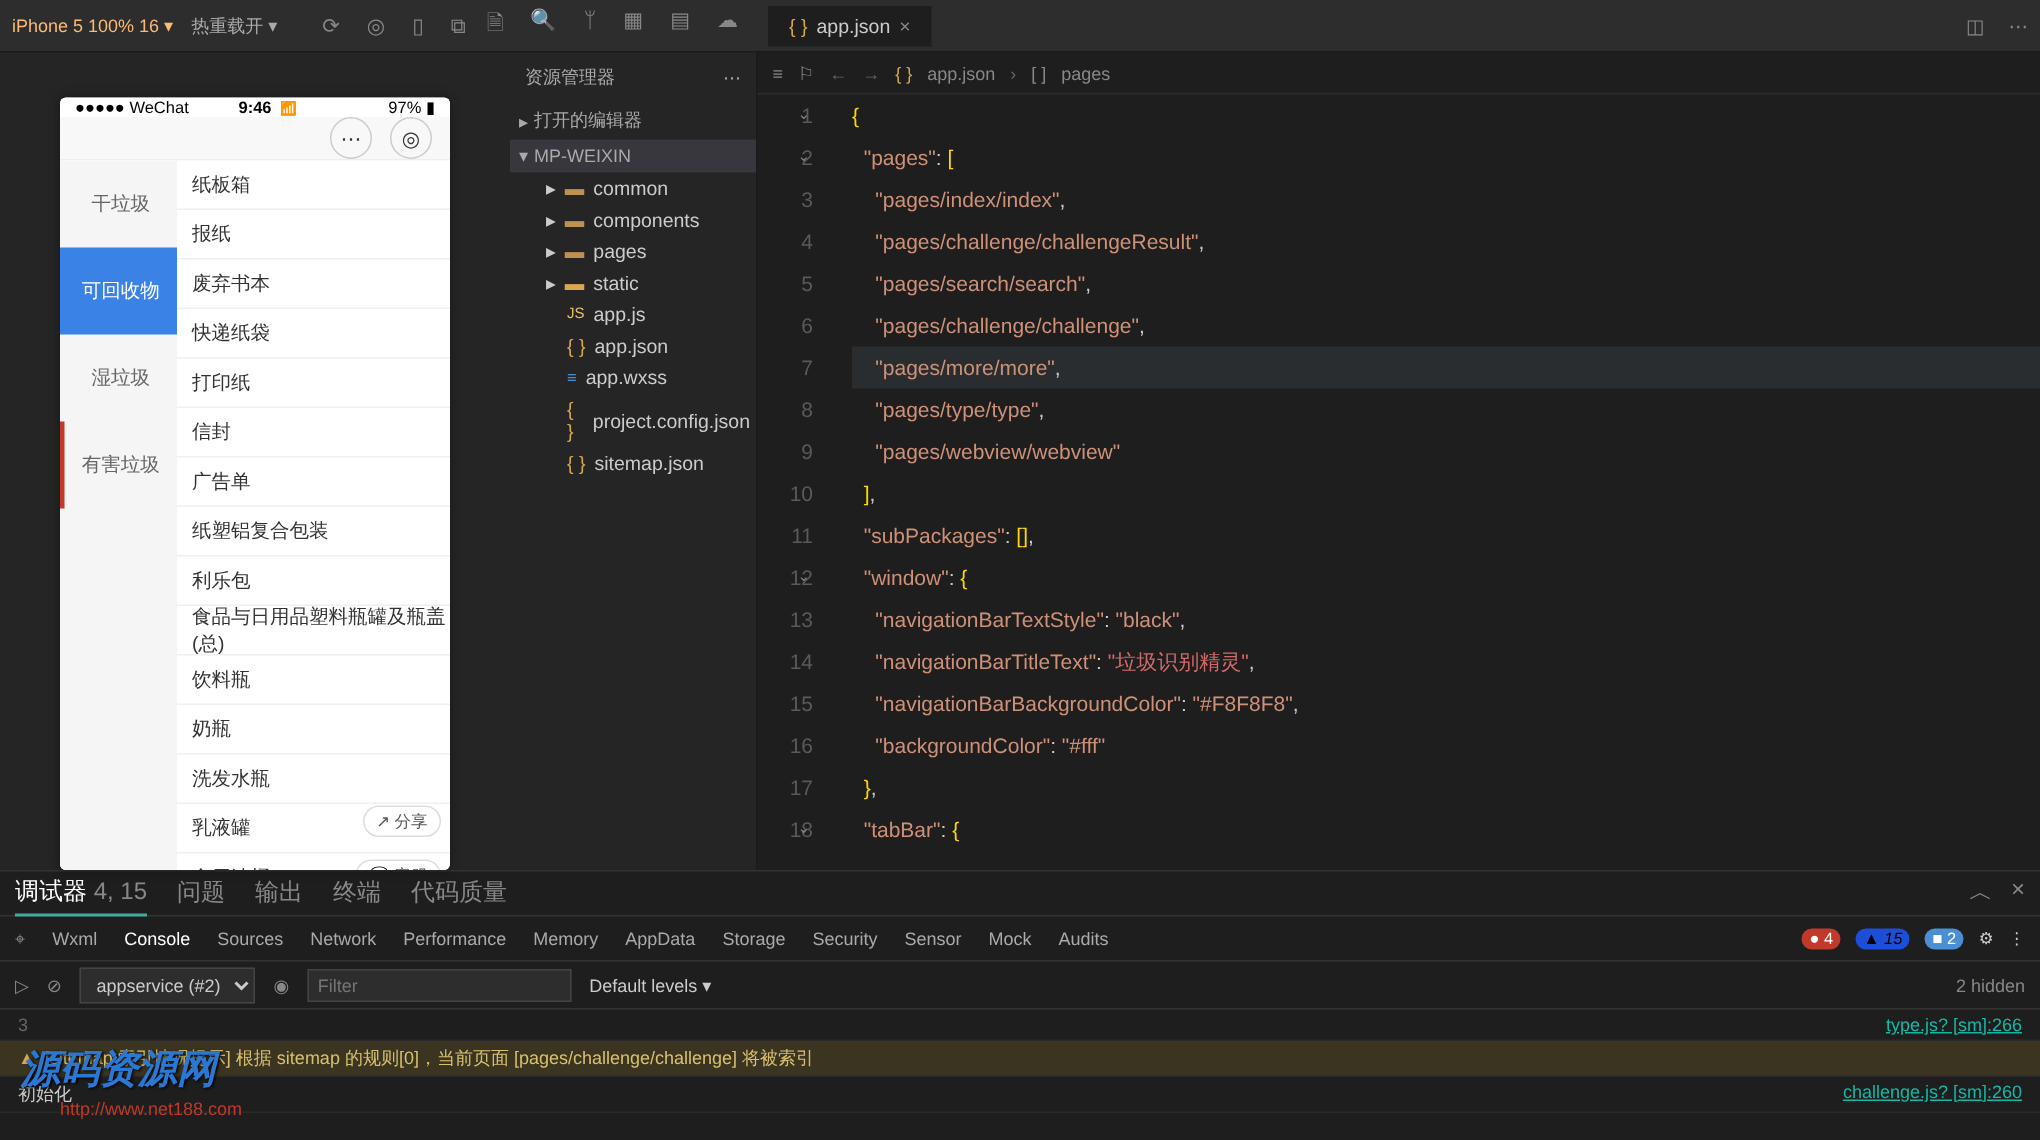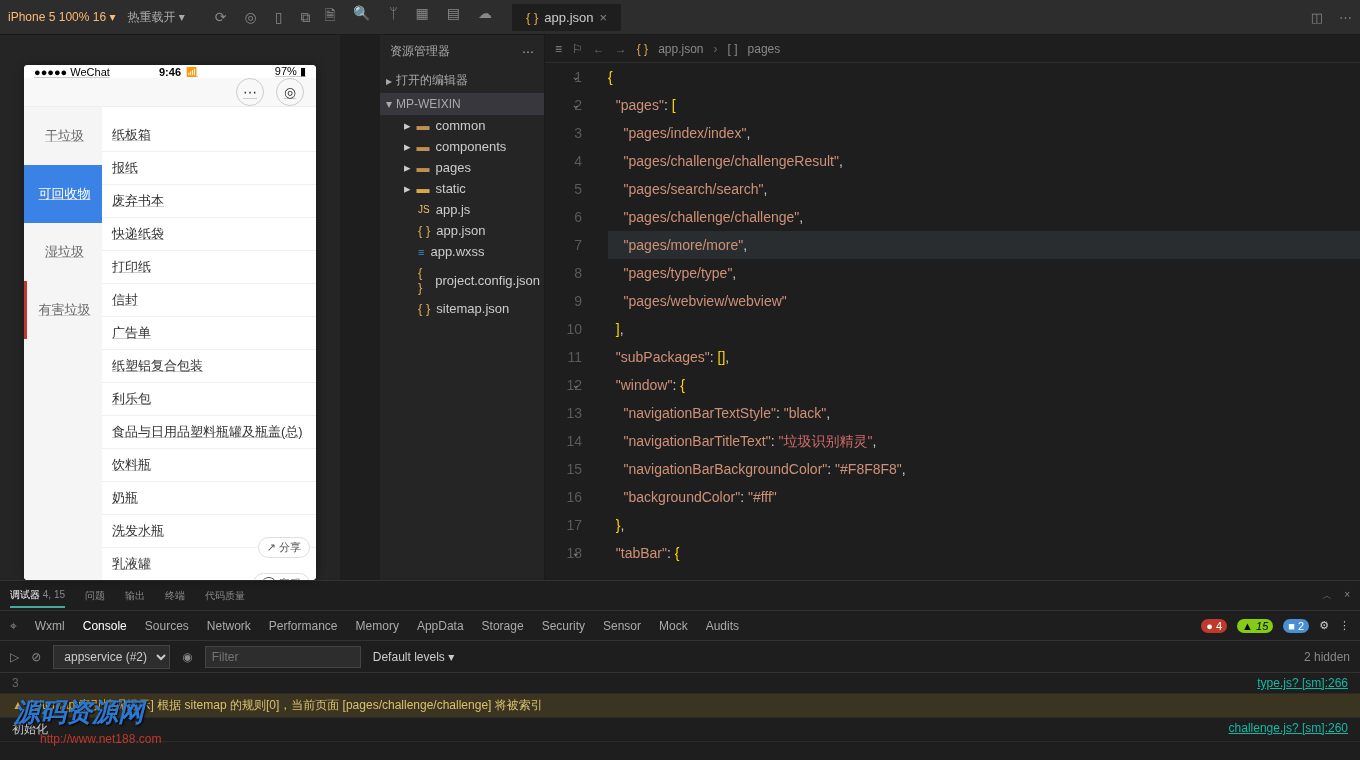--- a/index.html
+++ b/index.html
@@ -12,36 +12,36 @@
 .top-icons span { cursor: pointer; font-size: 14px; }
 .tab-bar { display: flex; align-items: center; margin-left: 10px; }
 .file-tab { background: #1e1e1e; padding: 6px 14px; display: flex; align-items: center; gap: 6px; border-right: 1px solid #2d2d2d; color: #ccc; font-size: 13px; }
 .file-tab .close { color: #888; cursor: pointer; }
 .braces-icon { color: #d9a84e; }
 .top-right { margin-left: auto; display: flex; gap: 16px; color: #888; }
 .top-right span { cursor: pointer; }
 .main { display: flex; height: 545px; }
 
 .preview-col { width: 340px; background: #252526; display: flex; flex-direction: column; align-items: center; padding-top: 30px; }
-.phone { width: 292px; height: 630px; background: #fff; border-radius: 4px; display: flex; flex-direction: column; overflow: hidden; box-shadow: 0 0 8px rgba(0,0,0,0.4); text-decoration: underline; }
+.phone { width: 260px; height: 630px; background: #fff; border-radius: 4px; display: flex; flex-direction: column; overflow: hidden; box-shadow: 0 0 8px rgba(0,0,0,0.4); }
 .status-bar { height: 24px; display: flex; align-items: center; justify-content: space-between; padding: 0 10px; font-size: 11px; color: #000; background: #fff; }
 .status-center { position: absolute; left: 50%; transform: translateX(-50%); font-weight: bold; }
 .nav-bar { height: 44px; background: #f8f8f8; display: flex; align-items: center; justify-content: flex-end; padding: 0 12px; gap: 12px; border-bottom: 1px solid #eee; }
 .nav-bar .cbtn { width: 28px; height: 28px; border: 1px solid #ccc; border-radius: 14px; display: flex; align-items: center; justify-content: center; font-size: 14px; color: #333;}
 .phone-body { flex: 1; display: flex; background: #fff; overflow: hidden; }
 .cat-side { width: 78px; background: #f5f5f5; display: flex; flex-direction: column; }
 .cat-item { height: 58px; display: flex; align-items: center; justify-content: center; font-size: 13px; color: #666; border-left: 3px solid transparent; }
 .cat-item.active { background: #3b82e6; color: #fff; }
 .cat-item.red { border-left-color: #c0392b; }
-.item-list { flex: 1; overflow-y: auto; margin-top: 12px; }
+.item-list { flex: 1; overflow-y: auto; }
 .list-row { height: 33px; display: flex; align-items: center; padding-left: 10px; font-size: 13px; color: #333; border-bottom: 1px solid #f0f0f0; }
 .floating { position: absolute; right: 6px; background: #fff; border: 1px solid #ddd; border-radius: 12px; padding: 2px 8px; font-size: 11px; display: flex; align-items: center; gap: 3px; color: #555; }
 .phone-relative { position: relative; flex:1; display:flex; }
 
-.explorer { width: 165px; background: #252526; border-right: 1px solid #1a1a1a; margin-left: 40px; }
+.explorer { width: 165px; background: #252526; border-right: 1px solid #1a1a1a; }
 .exp-header { display: flex; justify-content: space-between; align-items: center; padding: 8px 10px; color: #aaa; font-size: 12px; }
 .exp-section { padding: 4px 6px; color: #aaa; font-size: 12px; display: flex; align-items: center; gap: 4px; cursor: pointer;}
 .tree { padding-left: 4px; }
 .tree-item { display: flex; align-items: center; gap: 6px; padding: 3px 4px 3px 20px; font-size: 13px; color: #ccc; cursor: pointer; }
 .tree-item.nested { padding-left: 34px; }
 .folder-icon { color: #c09050; }
 .folder-icon.open { color: #d9a84e; }
 .file-js { color: #e6c06e; font-size:10px; }
 .file-json { color: #d9a84e; }
 .file-css { color: #4a8fd4; font-size:11px;}
@@ -53,34 +53,34 @@
 .gutter { width: 55px; text-align: right; color: #5a5a5a; padding-right: 18px; user-select: none; position:relative;}
 .gutter .fold { position: absolute; right: 2px; color: #888; font-size: 10px; cursor: pointer;}
 .code-lines { flex: 1; padding-left: 8px; }
 .line { height: 28px; line-height: 28px; white-space: pre; }
 .line.hl { background: #2a2d30; }
 .s-str { color: #ce9178; }
 .s-str2 { color: #d16969; }
 .s-brace { color: #ffd700; }
 
 .debug { height: 180px; background: #1e1e1e; border-top: 1px solid #333; display: flex; flex-direction: column; }
-.debug-tabs { height: 30px; display: flex; align-items: center; border-bottom: 1px solid #333; padding: 0 10px; gap: 20px; font-size: 10px; }
+.debug-tabs { height: 30px; display: flex; align-items: center; border-bottom: 1px solid #333; padding: 0 10px; gap: 20px; font-size: 16px; }
 .dtab { color: #888; cursor: pointer; padding: 4px 0; }
 .dtab.active { color: #fff; border-bottom: 2px solid #4a9; }
 .dtab-right { margin-left: auto; display: flex; gap: 12px; color: #888; }
 .devtools-tabs { height: 30px; display: flex; align-items: center; padding: 0 10px; gap: 18px; font-size: 12px; border-bottom: 1px solid #333; }
 .dvtab { color: #aaa; cursor: pointer; }
 .dvtab.active { color: #fff; }
 .dv-right { margin-left: auto; display: flex; align-items: center; gap: 10px; font-size: 11px;}
 .badge-red { background: #c0392b; color:#fff; border-radius:8px; padding:1px 5px;}
-.badge-yel { background: #84cc16; color:#000; border-radius:8px; padding:1px 5px;font-style:italic;}
+.badge-yel { background: #1d4ed8; color:#000; border-radius:8px; padding:1px 5px;font-style:italic;}
 .badge-blu { background: #4a8fd4; color:#fff; border-radius:8px; padding:1px 5px;}
 .console-toolbar { height: 32px; display: flex; align-items: center; padding: 0 10px; gap: 12px; border-bottom: 1px solid #333; font-size: 12px;}
 .console-toolbar select, .console-toolbar input { background: #2d2d2d; border: 1px solid #444; color: #ccc; padding: 3px 6px; font-size: 12px;}
-.console-toolbar input { width: 156px; }
+.console-toolbar input { width: 176px; }
 .ctb-icon { color: #888; cursor: pointer; }
 .console-out { flex: 1; font-family: Consolas, monospace; font-size: 12px; overflow: auto; }
 .clog { display: flex; justify-content: space-between; padding: 3px 12px; border-bottom: 1px solid #2a2a2a; }
 .clog .src { color: #14b8a6; text-decoration: underline; cursor: pointer; }
 .clog.warn { background: #3a3420; color: #d9c070; }
 .clog .wicon { color: #d9a84e; margin-right: 6px; }
 
 .watermark { position: absolute; left: 14px; top: 695px; font-size: 26px; font-weight: bold; color: #2b78d4; font-style: italic; text-shadow: 1px 1px 2px #000; }
 .watermark-sub { position: absolute; left: 40px; top: 732px; font-size: 12px; color: #c0392b; }
 </style>

